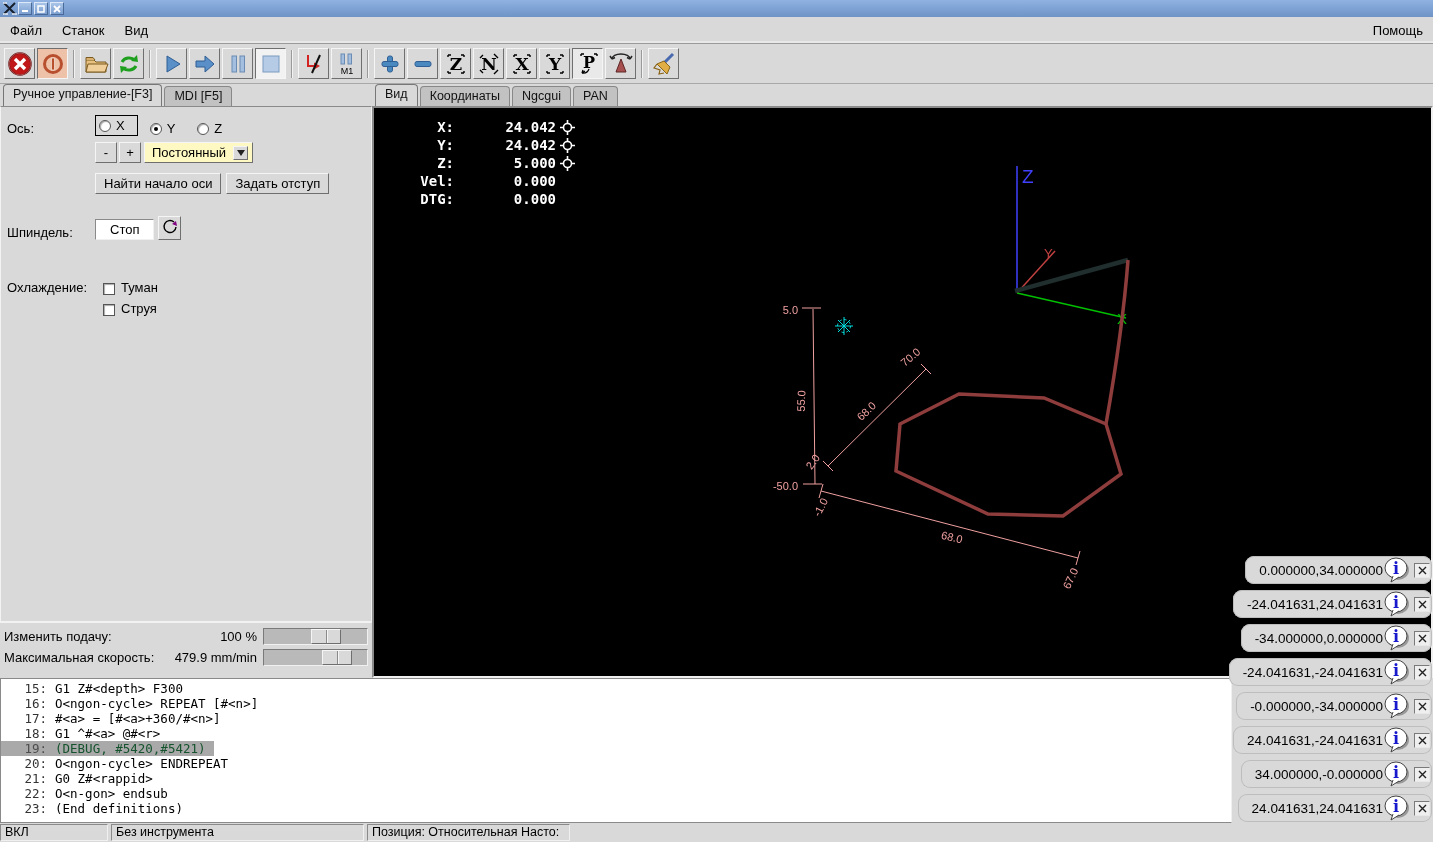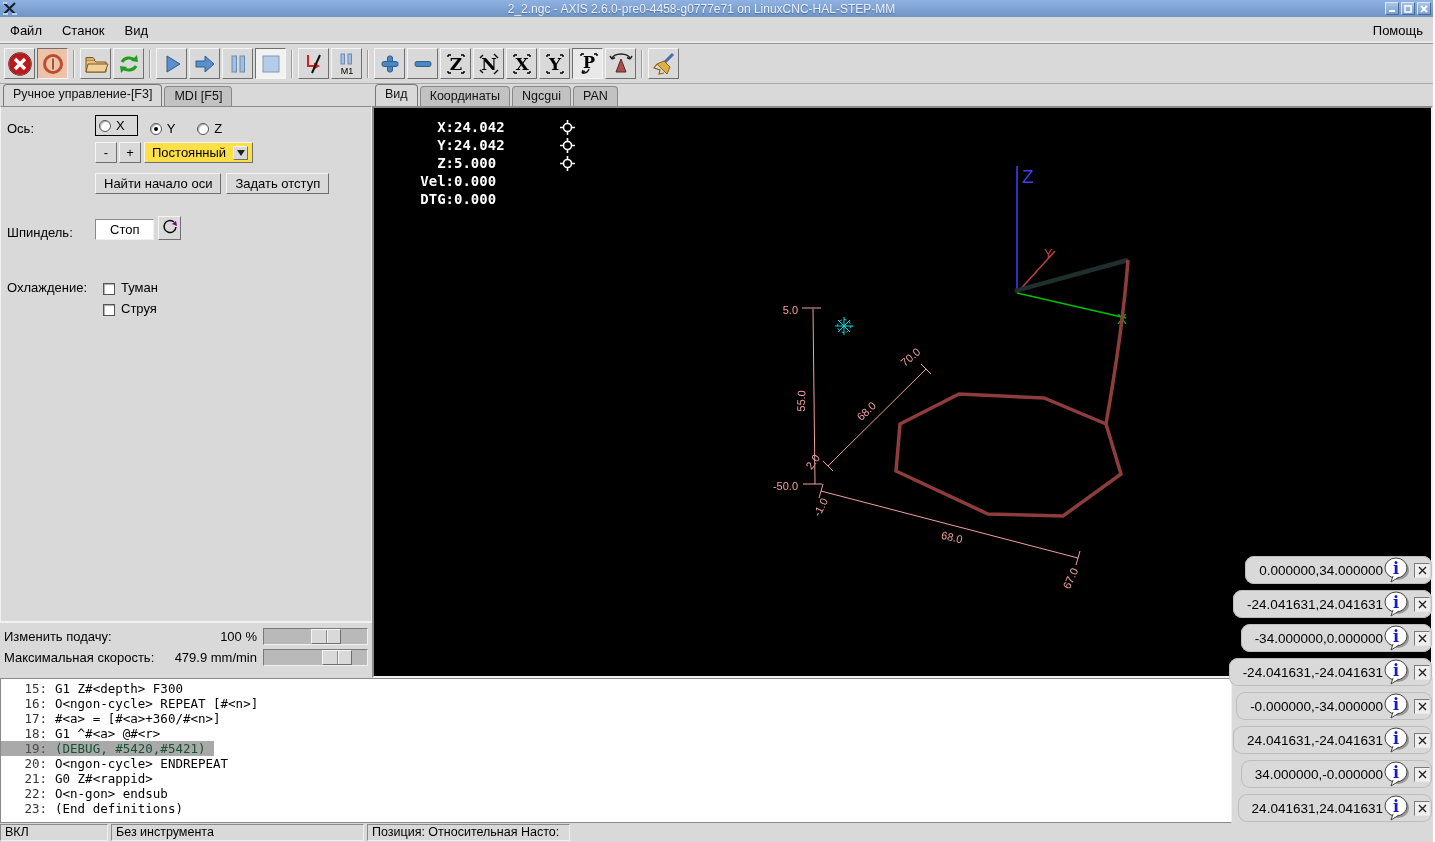--- a/index.html
+++ b/index.html
@@ -52,21 +52,21 @@
   .radio.sel::after{content:"";position:absolute;left:3px;top:3px;width:4px;height:4px;border-radius:50%;background:#000;}
   .radio-wrap{display:inline-flex;align-items:center;margin-right:22px;}
   .focus-frame{border:1px solid #000;padding:2px 12px 2px 3px;margin-right:12px;display:inline-flex;align-items:center;}
 
   .btn{background:#d9d9d9;border:1px solid #f5f5f5;border-right-color:#6f6f6f;border-bottom-color:#6f6f6f;
     font-size:13px;padding:2px 8px;font-family:"Liberation Sans",sans-serif;color:#000;}
   .btn.small{width:22px;text-align:center;padding:2px 0;}
   .btn.white{background:#fff;border:1px solid #8a8a8a;border-right-color:#f0f0f0;border-bottom-color:#f0f0f0;
     padding:2px 14px;}
   .combo{display:inline-flex;align-items:center;border:1px solid #f5f5f5;border-right-color:#6f6f6f;
-    border-bottom-color:#6f6f6f;background:#fde047;padding:2px 4px 2px 7px;margin-left:3px;}
+    border-bottom-color:#6f6f6f;background:#fef9c3;padding:2px 4px 2px 7px;margin-left:3px;}
   .combo .arrow-box{margin-left:7px;border:1px solid #f5f5f5;border-right-color:#6f6f6f;border-bottom-color:#6f6f6f;
     width:15px;height:14px;display:flex;align-items:center;justify-content:center;background:#d9d9d9;}
   .tri-down{width:0;height:0;border-left:4px solid transparent;border-right:4px solid transparent;border-top:6px solid #222;}
 
   .checkbox{width:12px;height:12px;background:#fff;border:1px solid #555;box-shadow:inset 1px 1px 1px #aaa;
     display:inline-block;margin-right:6px;flex:0 0 auto;}
 
   
   .overrides{height:56px;padding:3px 4px 2px 4px;border-top:1px solid #f2f2f2;font-size:13px;}
   .ov-row{display:flex;align-items:center;height:21px;}
@@ -79,21 +79,21 @@
   .scale .handle::after{content:"";position:absolute;left:14px;top:0;height:100%;border-left:1px solid #8a8a8a;
     border-right:1px solid #f5f5f5;}
 
   
   .preview{flex:1;background:#000;border:2px solid #8a8a8a;border-right-color:#f0f0f0;border-bottom-color:#f0f0f0;
     position:relative;overflow:hidden;}
   .readout{position:absolute;left:22px;top:10px;font-family:"DejaVu Sans Mono",monospace;
     font-size:14px;font-weight:bold;color:#fff;line-height:18px;z-index:3;}
   .ro-row{display:flex;align-items:center;}
   .ro-label{width:58px;text-align:right;white-space:pre;}
-  .ro-value{width:102px;text-align:left;white-space:pre;}
+  .ro-value{width:102px;text-align:right;white-space:pre;}
   .ro-icon{margin-left:4px;width:15px;height:15px;}
 
   .preview svg.scene{position:absolute;left:0;top:0;}
 
   
   .notifs{position:absolute;right:1px;top:556px;display:flex;flex-direction:column;align-items:flex-end;
     gap:6px;z-index:10;}
   .notif{height:28px;background:#d9d9d9;border-radius:9px;display:flex;align-items:center;
     padding:0 2px 0 14px;font-size:13.5px;color:#000;box-shadow:0 0 0 1px #bdbdbd inset;}
   .notif .txt{}
@@ -123,21 +123,20 @@
 </head>
 <body>
 
 <div class="window">
 
   <div class="titlebar">
     <svg class="app-icon" viewBox="0 0 16 13">
       <path d="M2,1 L13,12 M13,1 L2,12" stroke="#17202c" stroke-width="2" fill="none"></path>
       <path d="M1,1 h4 M1,12 h5 M10,12 h5" stroke="#e8eef8" stroke-width="1.5"></path>
     </svg>
-    <div class="title-text">2_2.ngc - AXIS 2.6.0-pre0-4458-g0777e71 on LinuxCNC-HAL-STEP-MM</div>
     <div class="win-btns">
       <div class="win-btn">
           <svg width="8" height="8">
             <path d="M1,6 h6" stroke="#fff" stroke-width="2"></path>
           </svg>
         </div>
       <div class="win-btn">
           <svg width="8" height="8">
             <rect x="1" y="1" width="6" height="6" fill="none" stroke="#fff" stroke-width="1.5"></rect>
           </svg>

